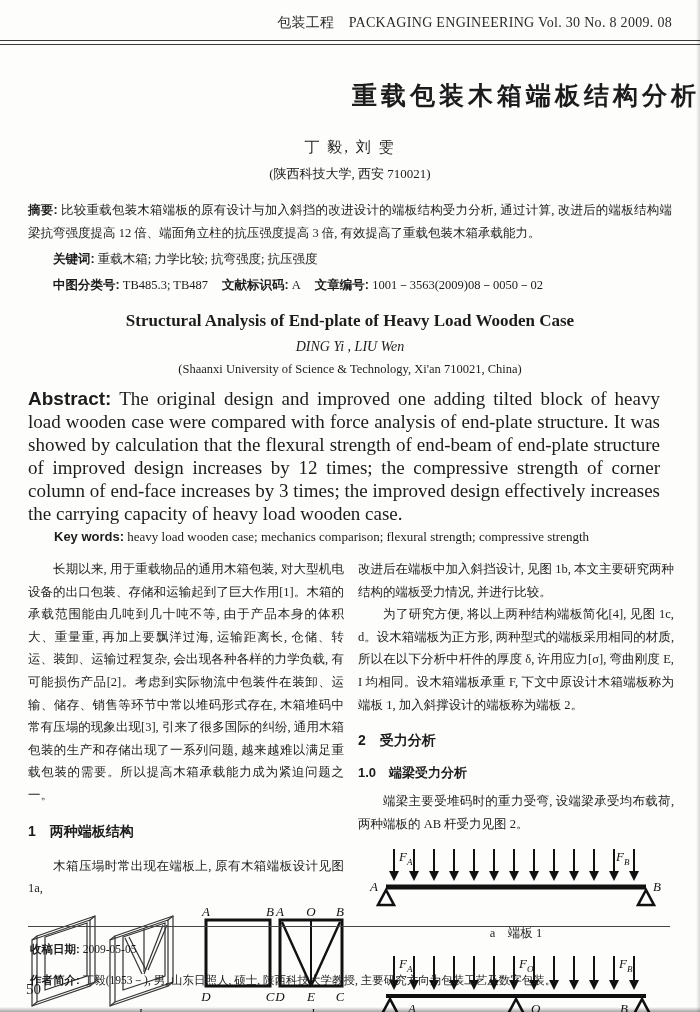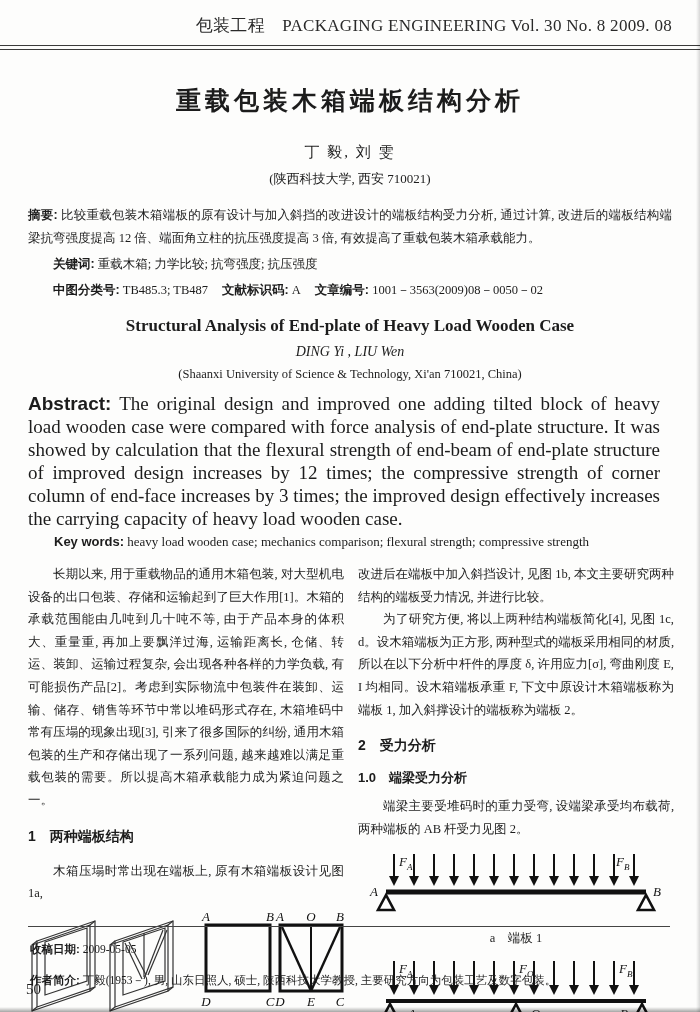--- a/index.html
+++ b/index.html
@@ -1,22 +1,22 @@
 <!DOCTYPE html>
 <html><head>
 <meta charset="utf-8">
 <style>
   html,body{margin:0;padding:0;}
   body{background:#e8e8e8;font-family:"Liberation Serif","DejaVu Serif",serif;color:#1c1c1c;}
   .page{position:relative;width:700px;height:1012px;background:#fdfdfc;overflow:hidden;margin:0 auto;}
   
-  .jheader{padding:14px 28px 6px 28px;text-align:right;font-size:17px;letter-spacing:.3px;color:#2a2a2a;}
+  .jheader{padding:14px 28px 6px 28px;text-align:right;font-size:14px;letter-spacing:.3px;color:#2a2a2a;}
   .dbl-rule{height:3px;border-top:1.6px solid #3a3a3a;border-bottom:1.6px solid #3a3a3a;margin:2px 0 0 0;}
   
-  .title{margin:34px 0 0 0;text-align:center;font-size:25px;font-weight:bold;letter-spacing:4px;}
+  .title{margin:34px 0 0 0;text-align:right;font-size:25px;font-weight:bold;letter-spacing:4px;}
   .authors{margin:26px 0 0 0;text-align:center;font-size:15px;letter-spacing:2px;}
   .affil{margin:8px 0 0 0;text-align:center;font-size:13px;}
   
   .absblock{margin:16px 28px 0 28px;font-size:12.5px;line-height:23px;text-align:justify;}
   .hlabel{font-weight:bold;font-family:"Liberation Sans","DejaVu Sans",sans-serif;}
   .meta-line{margin:3px 28px 0 28px;font-size:12.5px;line-height:23px;text-indent:2em;}
   .meta-gap{display:inline-block;width:14px;}
   
   .entitle{margin:14px 0 0 0;text-align:center;font-size:17px;font-weight:bold;}
   .enauthors{margin:8px 0 0 0;text-align:center;font-size:14px;font-style:italic;}

